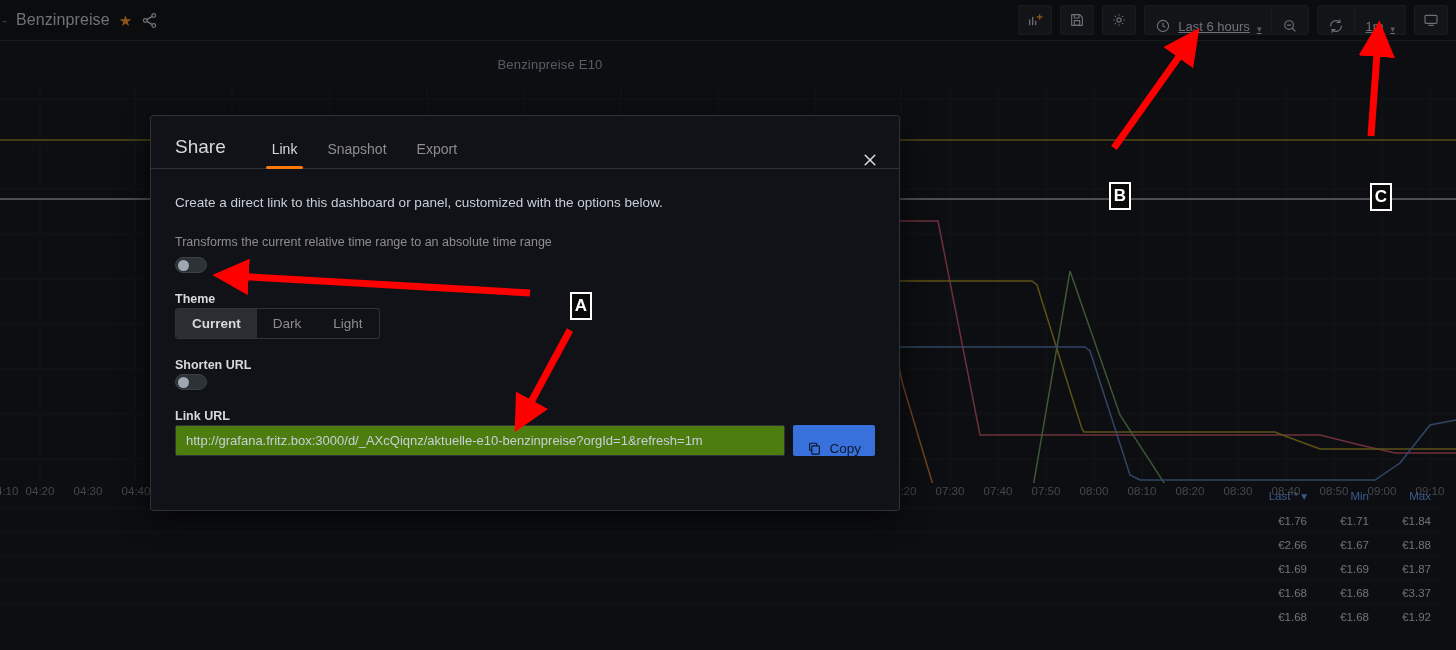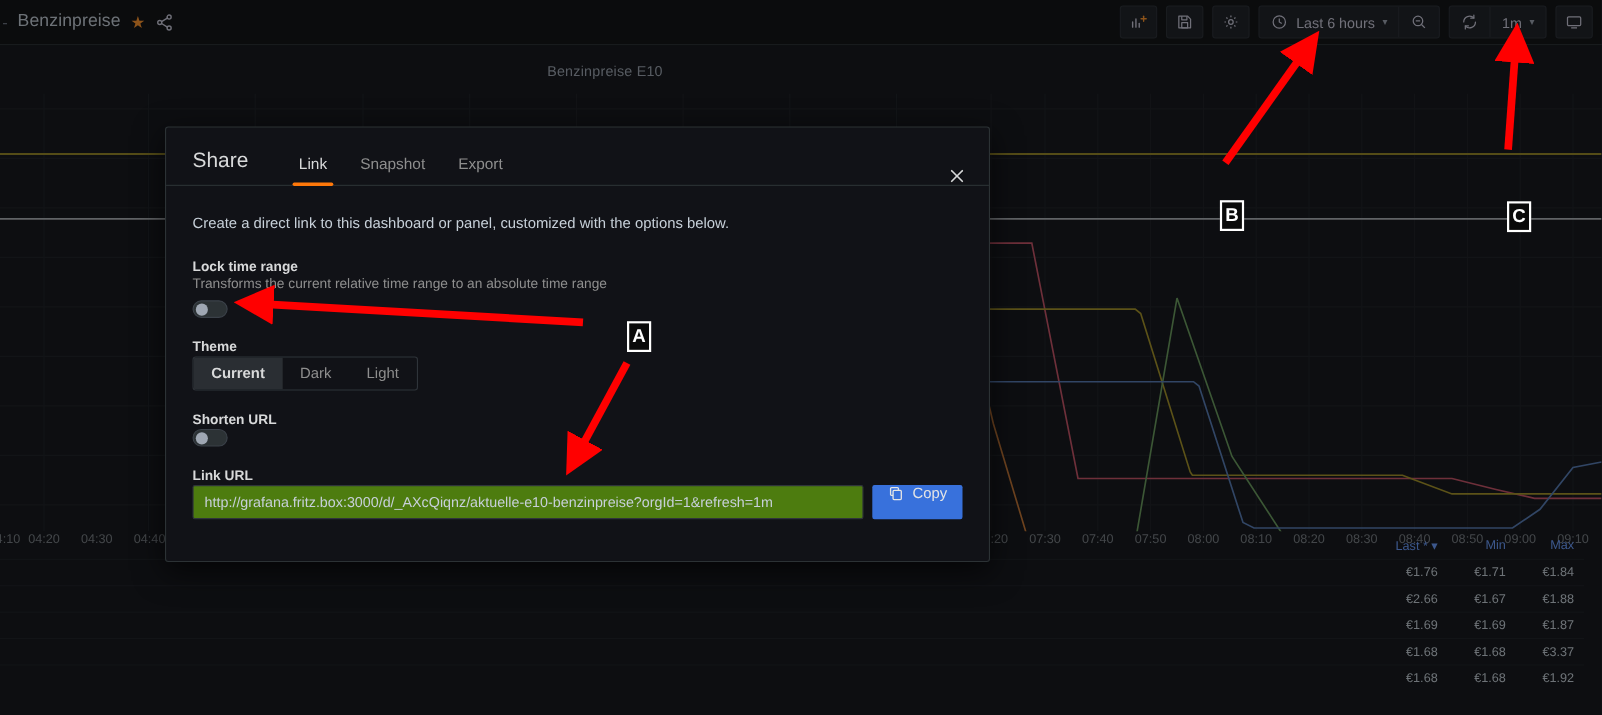--- a/index.html
+++ b/index.html
@@ -34,22 +34,22 @@
     background: #22252b; border: 1px solid #2f343a;
     display: flex; align-items: center; justify-content: center;
     color: #ccccdc; cursor: pointer; padding: 0 8px;
   }
   .tgroup {
     display: flex; align-items: center; height: 30px;
     border: 1px solid #2f343a; border-radius: 3px; background: #22252b;
     overflow: hidden;
   }
   .tgroup .seg {
-    height: 28px; display: flex; align-items: center; gap: 7px;
-    padding: 0 10px; color: #ccccdc; font-size: 13px; cursor: pointer;
+    height: 28px; display: flex; align-items: flex-end; gap: 7px;
+    padding: 0 10px; color: #ccccdc; font-size: 13px; cursor: pointer; text-decoration: underline;
   }
   .tgroup .divider { width: 1px; height: 28px; background: #2f343a; }
   .chev { font-size: 9px; color: #9fa7b3; }
   .ico { width: 16px; height: 16px; display: block; }
 
   
   #panel { position: absolute; left: 0; top: 41px; width: 1456px; height: 609px; }
   .panel-title {
     position: absolute; top: 16px; left: 0; width: 1100px; text-align: center;
     color: #9fa7b3; font-size: 13px; letter-spacing: .2px;
@@ -139,22 +139,22 @@
 
   .url-row { display: flex; align-items: center; gap: 8px; }
   .url-input {
     width: 613px; height: 31px; background: #4d7c0f;
     border: 1px solid #2f343a; border-radius: 2px;
     color: #c7d0d9; font-size: 13px; padding: 0 10px;
     font-family: "Liberation Sans", sans-serif;
   }
   .copy-btn {
     height: 31px; background: #3871dc; border: none; border-radius: 2px;
-    color: #e5e5e5; font-size: 13.5px; padding: 0 14px; cursor: pointer;
-    display: flex; align-items: flex-start; gap: 7px;
+    color: #0f172a; font-size: 13.5px; padding: 0 14px; cursor: pointer;
+    display: flex; align-items: flex-end; gap: 7px;
     font-family: "Liberation Sans", sans-serif;
   }
 
   
   .marker {
     position: absolute; background: #0a0a0a; border: 2px solid #fff;
     color: #fff; font-size: 17px; font-weight: bold;
     width: 22px; height: 28px; display: flex;
     align-items: center; justify-content: center;
   }
@@ -372,21 +372,20 @@
           <line x1="4" y1="4" x2="16" y2="16"></line>
             <line x1="16" y1="4" x2="4" y2="16"></line>
         </svg>
       </div>
     </div>
 
     <div class="modal-body">
       <div class="intro">Create a direct link to this dashboard or panel, customized with the options below.</div>
 
       <div class="block">
-        <div class="field-label">Lock time range</div>
         <div class="field-desc">Transforms the current relative time range to an absolute time range</div>
         <div class="toggle">
           <span class="knob"></span>
         </div>
       </div>
 
       <div class="block">
         <div class="field-label">Theme</div>
         <div class="radio-group">
           <div class="radio sel">Current</div>

